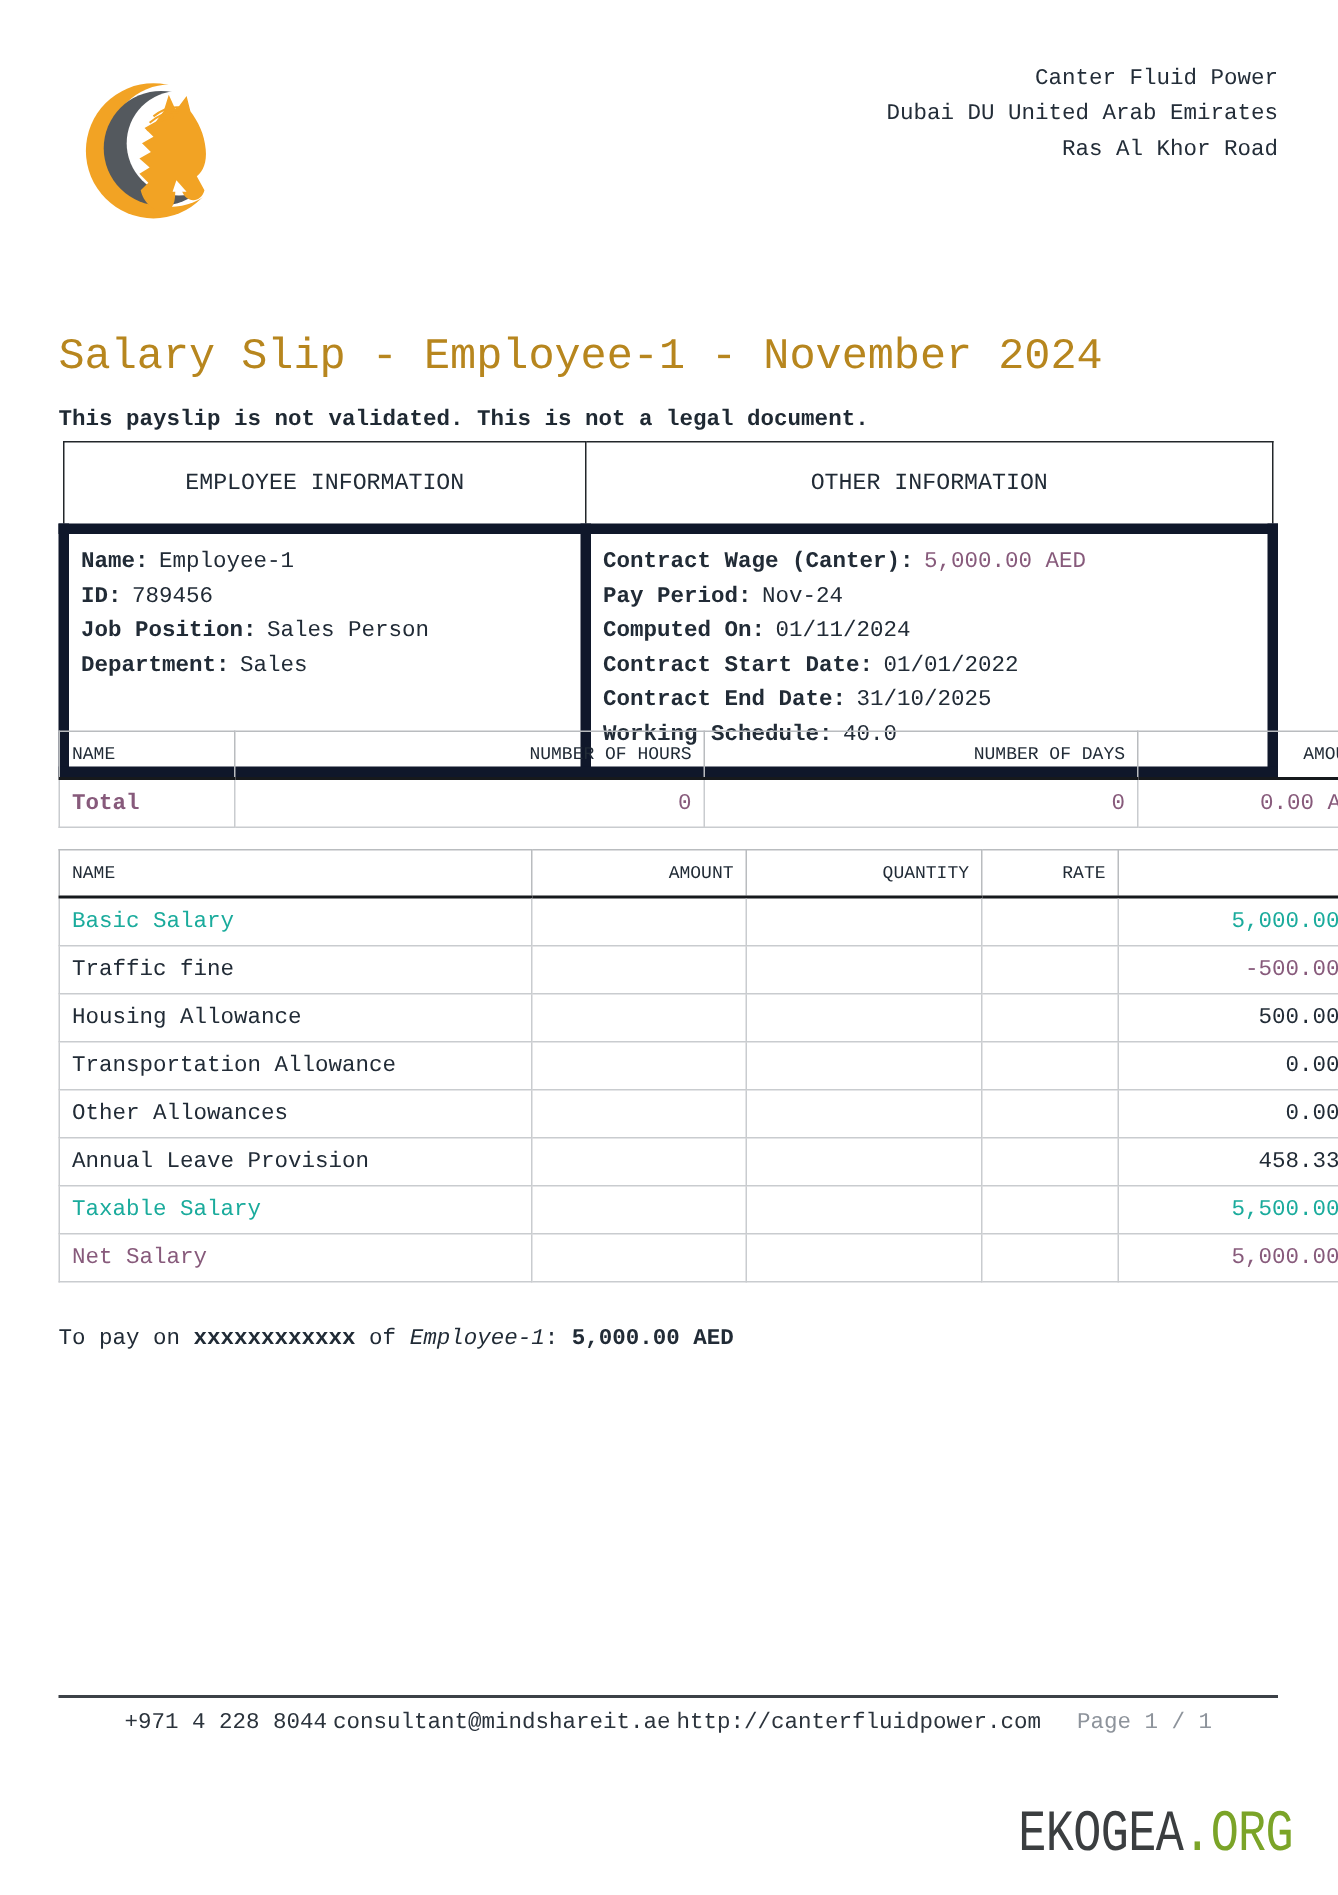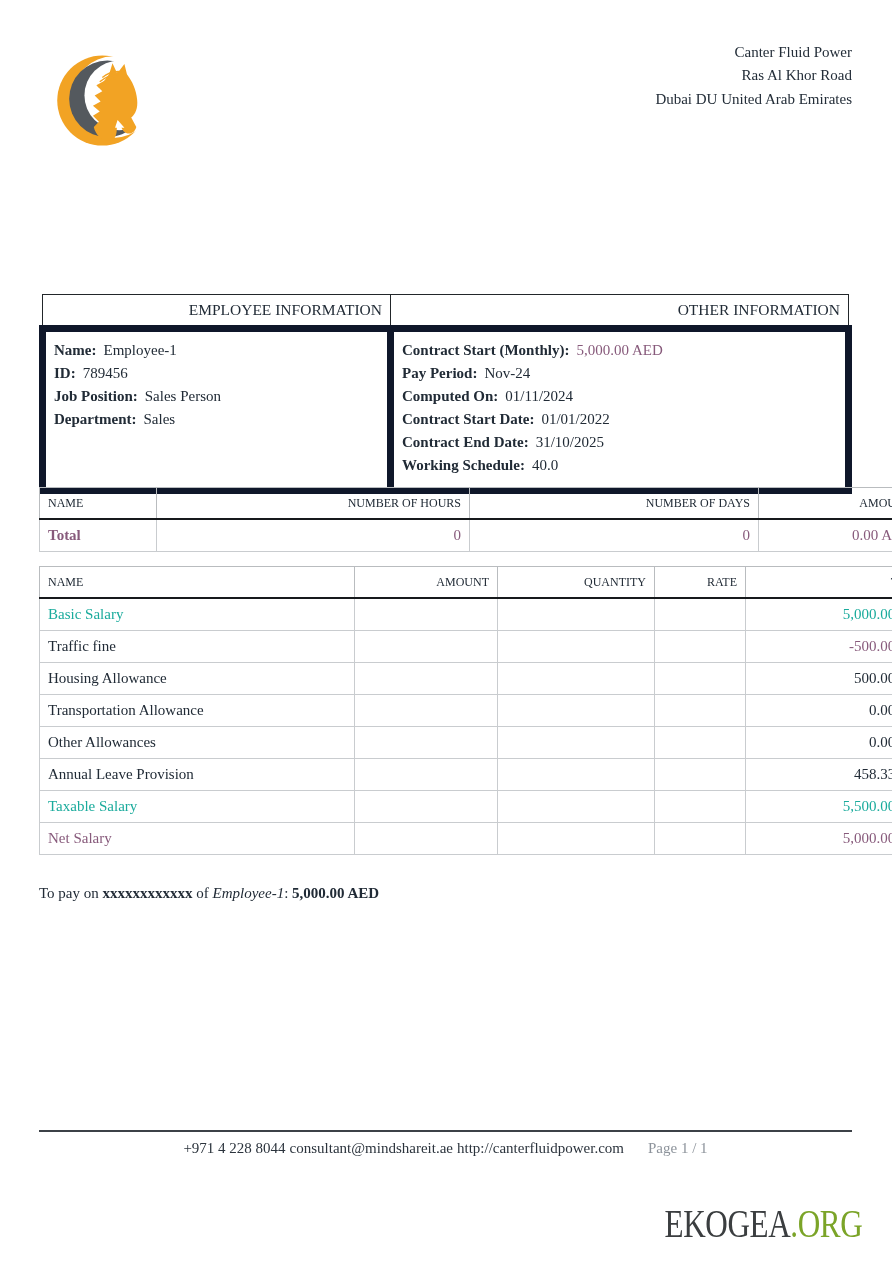--- a/index.html
+++ b/index.html
@@ -1,31 +1,31 @@
 <!DOCTYPE html>
 <html><head>
 <meta charset="utf-8">
 <style>
   html,body{margin:0;padding:0;background:#fff;}
   .page{
     position:relative;width:892px;height:1263px;background:#fff;overflow:hidden;
-    font-family:Liberation Serif, serif;color:#212b36;font-size:15px;
+    font-family:Liberation Mono, monospace;color:#212b36;font-size:15px;
   }
   
   .logo{position:absolute;left:53px;top:44px;width:102px;height:108px;}
   .company-address{position:absolute;right:40px;top:41px;text-align:right;line-height:23.4px;color:#232d38;}
   
   .title{position:absolute;left:39px;top:220px;font-size:29px;font-weight:500;color:#b7861e;line-height:36px;margin:0;}
   .disclaimer{position:absolute;left:39px;top:271px;font-weight:700;font-size:15px;color:#1f2933;margin:0;}
   
   table{border-collapse:collapse;table-layout:fixed;}
   .info-table{position:absolute;left:39px;top:294px;width:813px;border:1px solid #22262a;}
   .info-table th{
     border:1px solid #22262a;border-bottom:2px solid #101418;
-    font-weight:400;text-align:right;padding:5px 8px;height:20px;font-size:15.5px;
+    font-weight:400;text-align:center;padding:17px 8px;height:20px;font-size:15.5px;
   }
   .info-table td{border:7px solid #0f172a;vertical-align:top;padding:7px 8px 10px 8px;}
   .col-emp{width:331px;}
   .field{line-height:23px;}
   .field .lbl{font-weight:700;}
   .field .val{margin-left:7px;}
   .val.mauve{color:#875a7b;}
   
   .grid{width:813px;border:1px solid #7d8287;}
   .grid th{
@@ -84,24 +84,26 @@
         L54,88 L47,81 L55,76 L47,69 L56,64 L49,57 L58,52 L51,45 L60,40 Z"></path>
       <path fill="#ffffff" d="M76,86 L84,95 L73,95 Z"></path>
       <path d="M58,36 C64,31 72,28 80,29" stroke="#f2a324" stroke-width="1.6" fill="none"></path>
       <path d="M55,41 C62,35 70,32 78,33" stroke="#f2a324" stroke-width="1.6" fill="none"></path>
       <path d="M53,47 C59,41 66,37 74,37" stroke="#f2a324" stroke-width="1.6" fill="none"></path>
     </svg>
   </div>
 
   <div class="company-address">
     <div>Canter Fluid Power</div>
+    <div>Dubai DU United Arab Emirates</div>
     <div>Ras Al Khor Road</div>
-    <div>Dubai DU United Arab Emirates</div>
-  </div>
-
+  </div>
+
+  <h1 class="title">Salary Slip - Employee-1 - November 2024</h1>
+  <p class="disclaimer">This payslip is not validated. This is not a legal document.</p>
 
   <table class="info-table">
     <tbody>
         <tr>
       <th class="col-emp">EMPLOYEE INFORMATION</th>
       <th>OTHER INFORMATION</th>
     </tr>
     <tr>
       <td>
         <div class="field">
@@ -112,21 +114,21 @@
         </div>
         <div class="field">
           <span class="lbl">Job Position:</span><span class="val">Sales Person</span>
         </div>
         <div class="field">
           <span class="lbl">Department:</span><span class="val">Sales</span>
         </div>
       </td>
       <td>
         <div class="field">
-          <span class="lbl">Contract Start (Monthly):</span><span class="val mauve">5,000.00 AED</span>
+          <span class="lbl">Contract Wage (Canter):</span><span class="val mauve">5,000.00 AED</span>
         </div>
         <div class="field">
           <span class="lbl">Pay Period:</span><span class="val">Nov-24</span>
         </div>
         <div class="field">
           <span class="lbl">Computed On:</span><span class="val">01/11/2024</span>
         </div>
         <div class="field">
           <span class="lbl">Contract Start Date:</span><span class="val">01/01/2022</span>
         </div>

